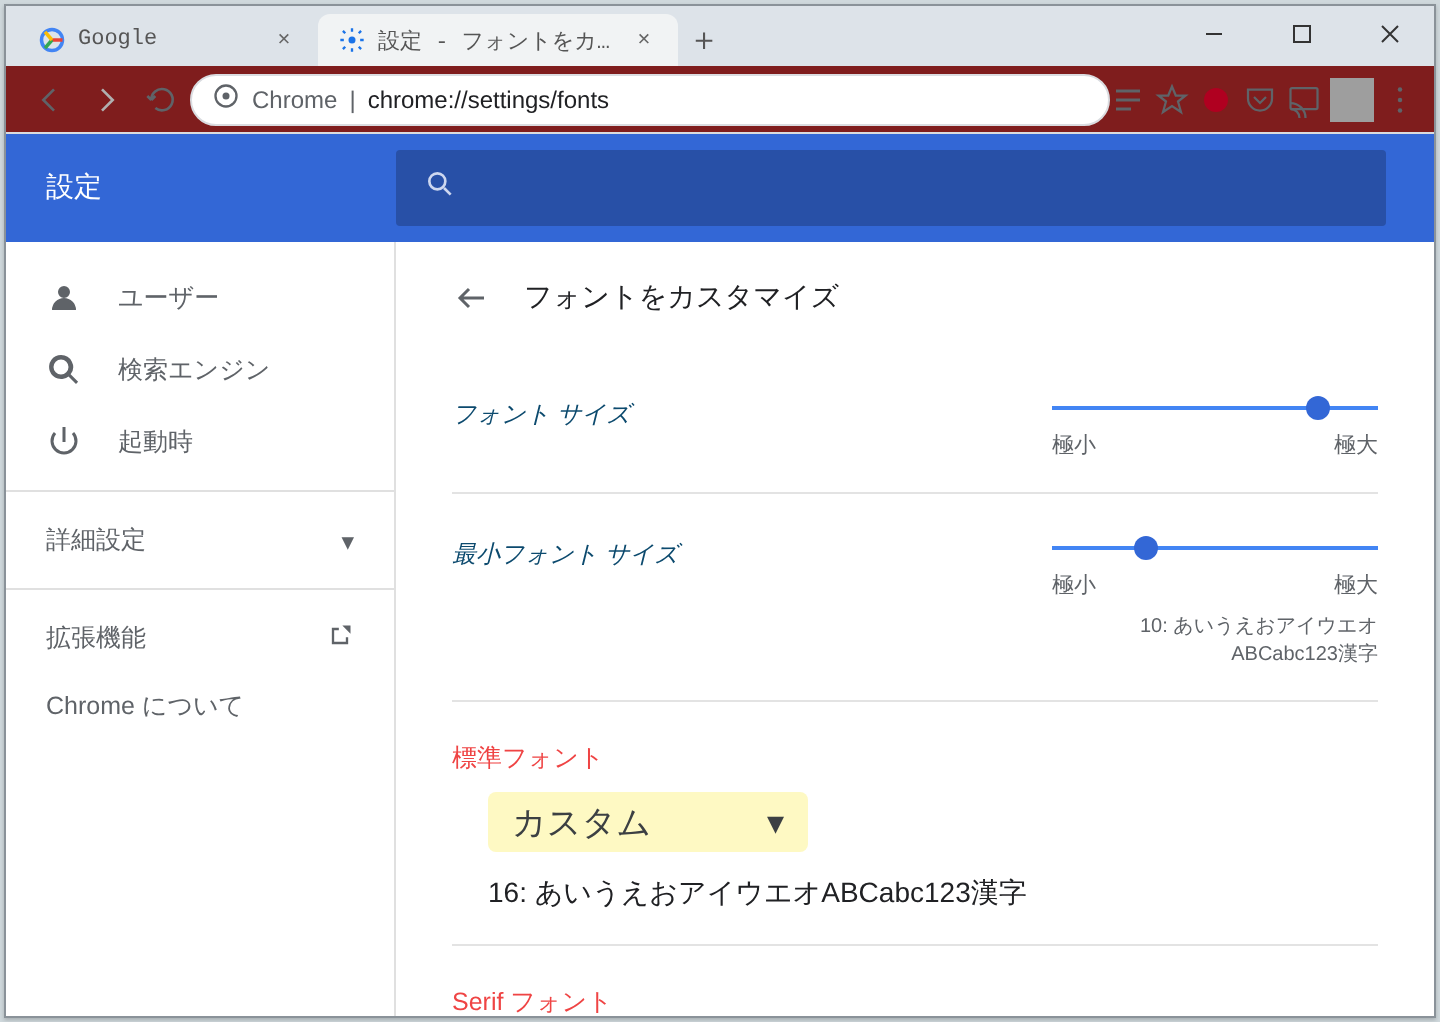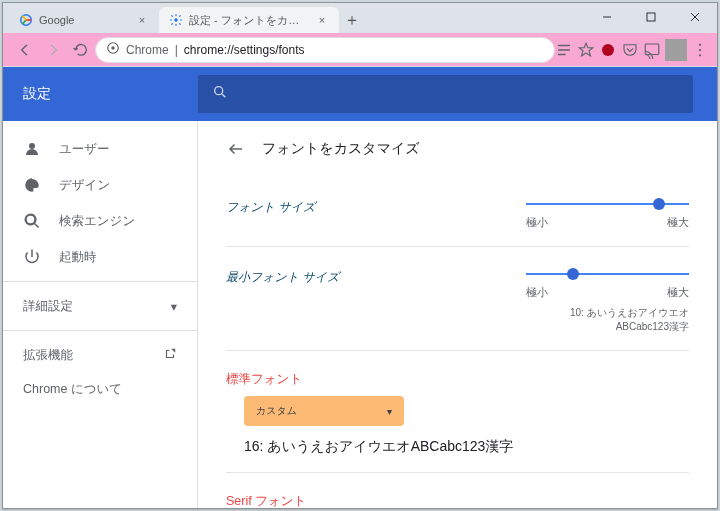--- a/index.html
+++ b/index.html
@@ -5,28 +5,28 @@
   * { box-sizing: border-box; margin: 0; padding: 0; font-family: "Segoe UI","Meiryo",sans-serif; }
   body { width:720px; height:511px; background:#cfd8dc; overflow:hidden; position:relative; }
 
   
   .window { position:absolute; inset:2px; background:#fff; border:1px solid #8a9299; box-shadow:0 1px 2px rgba(0,0,0,.2); display:flex; flex-direction:column; }
   .titlebar { height:30px; background:#dde3e9; display:flex; align-items:flex-end; }
   .tabs { display:flex; align-items:flex-end; padding-left:6px; gap:0; flex:1; height:30px;}
   .tab { display:flex; align-items:center; gap:6px; height:26px; padding:0 10px; font-size:11px; color:#555; min-width:150px; max-width:180px; border-radius:6px 6px 0 0; position:relative; }
   .tab.active { background:#f1f3f4; }
   .tab .fav { width:14px; height:14px; display:flex; align-items:center; justify-content:center;}
-  .tab .title { flex:1; overflow:hidden; text-overflow:ellipsis; white-space:nowrap; }
+  .tab .title { flex:1; overflow:hidden; text-overflow:ellipsis; white-space:nowrap;font-family:Liberation Mono, monospace; }
   .tab .x { color:#666; width:14px; text-align:center;}
   .newtab { width:26px; height:26px; display:flex; align-items:center; justify-content:center; color:#555;}
   .winbtns { display:flex; height:30px; align-items:flex-start;}
   .winbtn { width:44px; height:28px; display:flex; align-items:center; justify-content:center; color:#333;}
   .winbtn svg { width:10px; height:10px; }
 
-  .toolbar { height:34px; background:#f9a8d4; display:flex; align-items:center; padding:0 8px; gap:0; border-bottom:1px solid #dadce0;}
+  .toolbar { height:34px; background:#7f1d1d; display:flex; align-items:center; padding:0 8px; gap:0; border-bottom:1px solid #dadce0;}
   .tbtn { width:28px; height:28px; display:flex; align-items:center; justify-content:center; color:#5f6368; border-radius:50%;}
   .tbtn.disabled { color:#b0b0b0; }
   .omnibox { flex:1; height:26px; background:#fff; border:1px solid #dadce0; border-radius:13px; display:flex; align-items:center; padding:0 10px; font-size:12px; color:#5f6368; gap:6px;}
   .omnibox .url-origin { color:#5f6368; }
   .omnibox .url-path { color:#202124; }
   .avatar { width:22px; height:22px; background:#9e9e9e; }
   .tright { display:flex; align-items:center; gap:4px;}
   .tright .ico { width:18px; height:18px; display:flex; align-items:center; justify-content:center;}
 
   .content { flex:1; display:flex; flex-direction:column; overflow:hidden;}
@@ -54,21 +54,21 @@
   .section { border-top:1px solid #e3e3e3; padding:20px 0 16px 0; position:relative;}
   .section.first { border-top:0; }
   .row2 { display:flex; align-items:flex-start;}
   .row2 .label { font-size:12px; color:#0c4a6e; padding-top:2px; flex:0 0 300px;font-style:italic;}
   .slidebox { flex:1; }
   .slider { position:relative; height:14px; }
   .slider .track { position:absolute; left:0; right:0; top:6px; height:2px; background:#4285f4; }
   .slider .thumb { position:absolute; top:1px; width:12px; height:12px; border-radius:50%; background:#3367d6;}
   .ends { display:flex; justify-content:space-between; font-size:11px; color:#5f6368; margin-top:4px;}
   .sample-tiny { text-align:right; font-size:10px; color:#5f6368; margin-top:6px;}
-  .dropdown { display:inline-flex; align-items:center; justify-content:space-between; width:160px; height:30px; background:#fdba74; border-radius:4px; padding:0 12px; font-size:10px; color:#3c4043; margin:6px 0 12px 18px;}
+  .dropdown { display:inline-flex; align-items:center; justify-content:space-between; width:160px; height:30px; background:#fef9c3; border-radius:4px; padding:0 12px; font-size:17px; color:#3c4043; margin:6px 0 12px 18px;}
   .preview { font-size:14px; margin-left:18px; color:#202124;}
   .sec-title { font-size:12.5px; color:#ef4444; margin-bottom:2px;}
 </style>
 </head>
 <body>
 
 <div class="window">
   <div class="titlebar">
     <div class="tabs">
       <div class="tab">
@@ -194,26 +194,20 @@
     <div class="split">
       <div class="sidebar">
         <div class="sb-item">
             <svg viewBox="0 0 24 24">
               <path d="M12 12a4 4 0 1 0 0-8 4 4 0 0 0 0 8zm-8 8a8 8 0 0 1 16 0z"></path>
             </svg>
             <span>ユーザー</span>
           </div>
         <div class="sb-item">
             <svg viewBox="0 0 24 24">
-              <path d="M12 3a9 9 0 1 0 0 18c1 0 2-.8 2-2 0-.6-.3-1-.3-1.5 0-1 .8-1.5 1.8-1.5H18a3 3 0 0 0 3-3c0-5-4-9-9-9z"></path>
-            </svg>
-            <span>デザイン</span>
-          </div>
-        <div class="sb-item">
-            <svg viewBox="0 0 24 24">
               <path d="M10 2a8 8 0 1 0 5 14.3l5 5 1.4-1.4-5-5A8 8 0 0 0 10 2zm0 3a5 5 0 1 1 0 10 5 5 0 0 1 0-10z"></path>
             </svg>
             <span>検索エンジン</span>
           </div>
         <div class="sb-item">
             <svg viewBox="0 0 24 24">
               <path d="M12 2v10M6 6a8 8 0 1 0 12 0" fill="none" stroke="#5f6368" stroke-width="2"></path>
             </svg>
             <span>起動時</span>
           </div>

